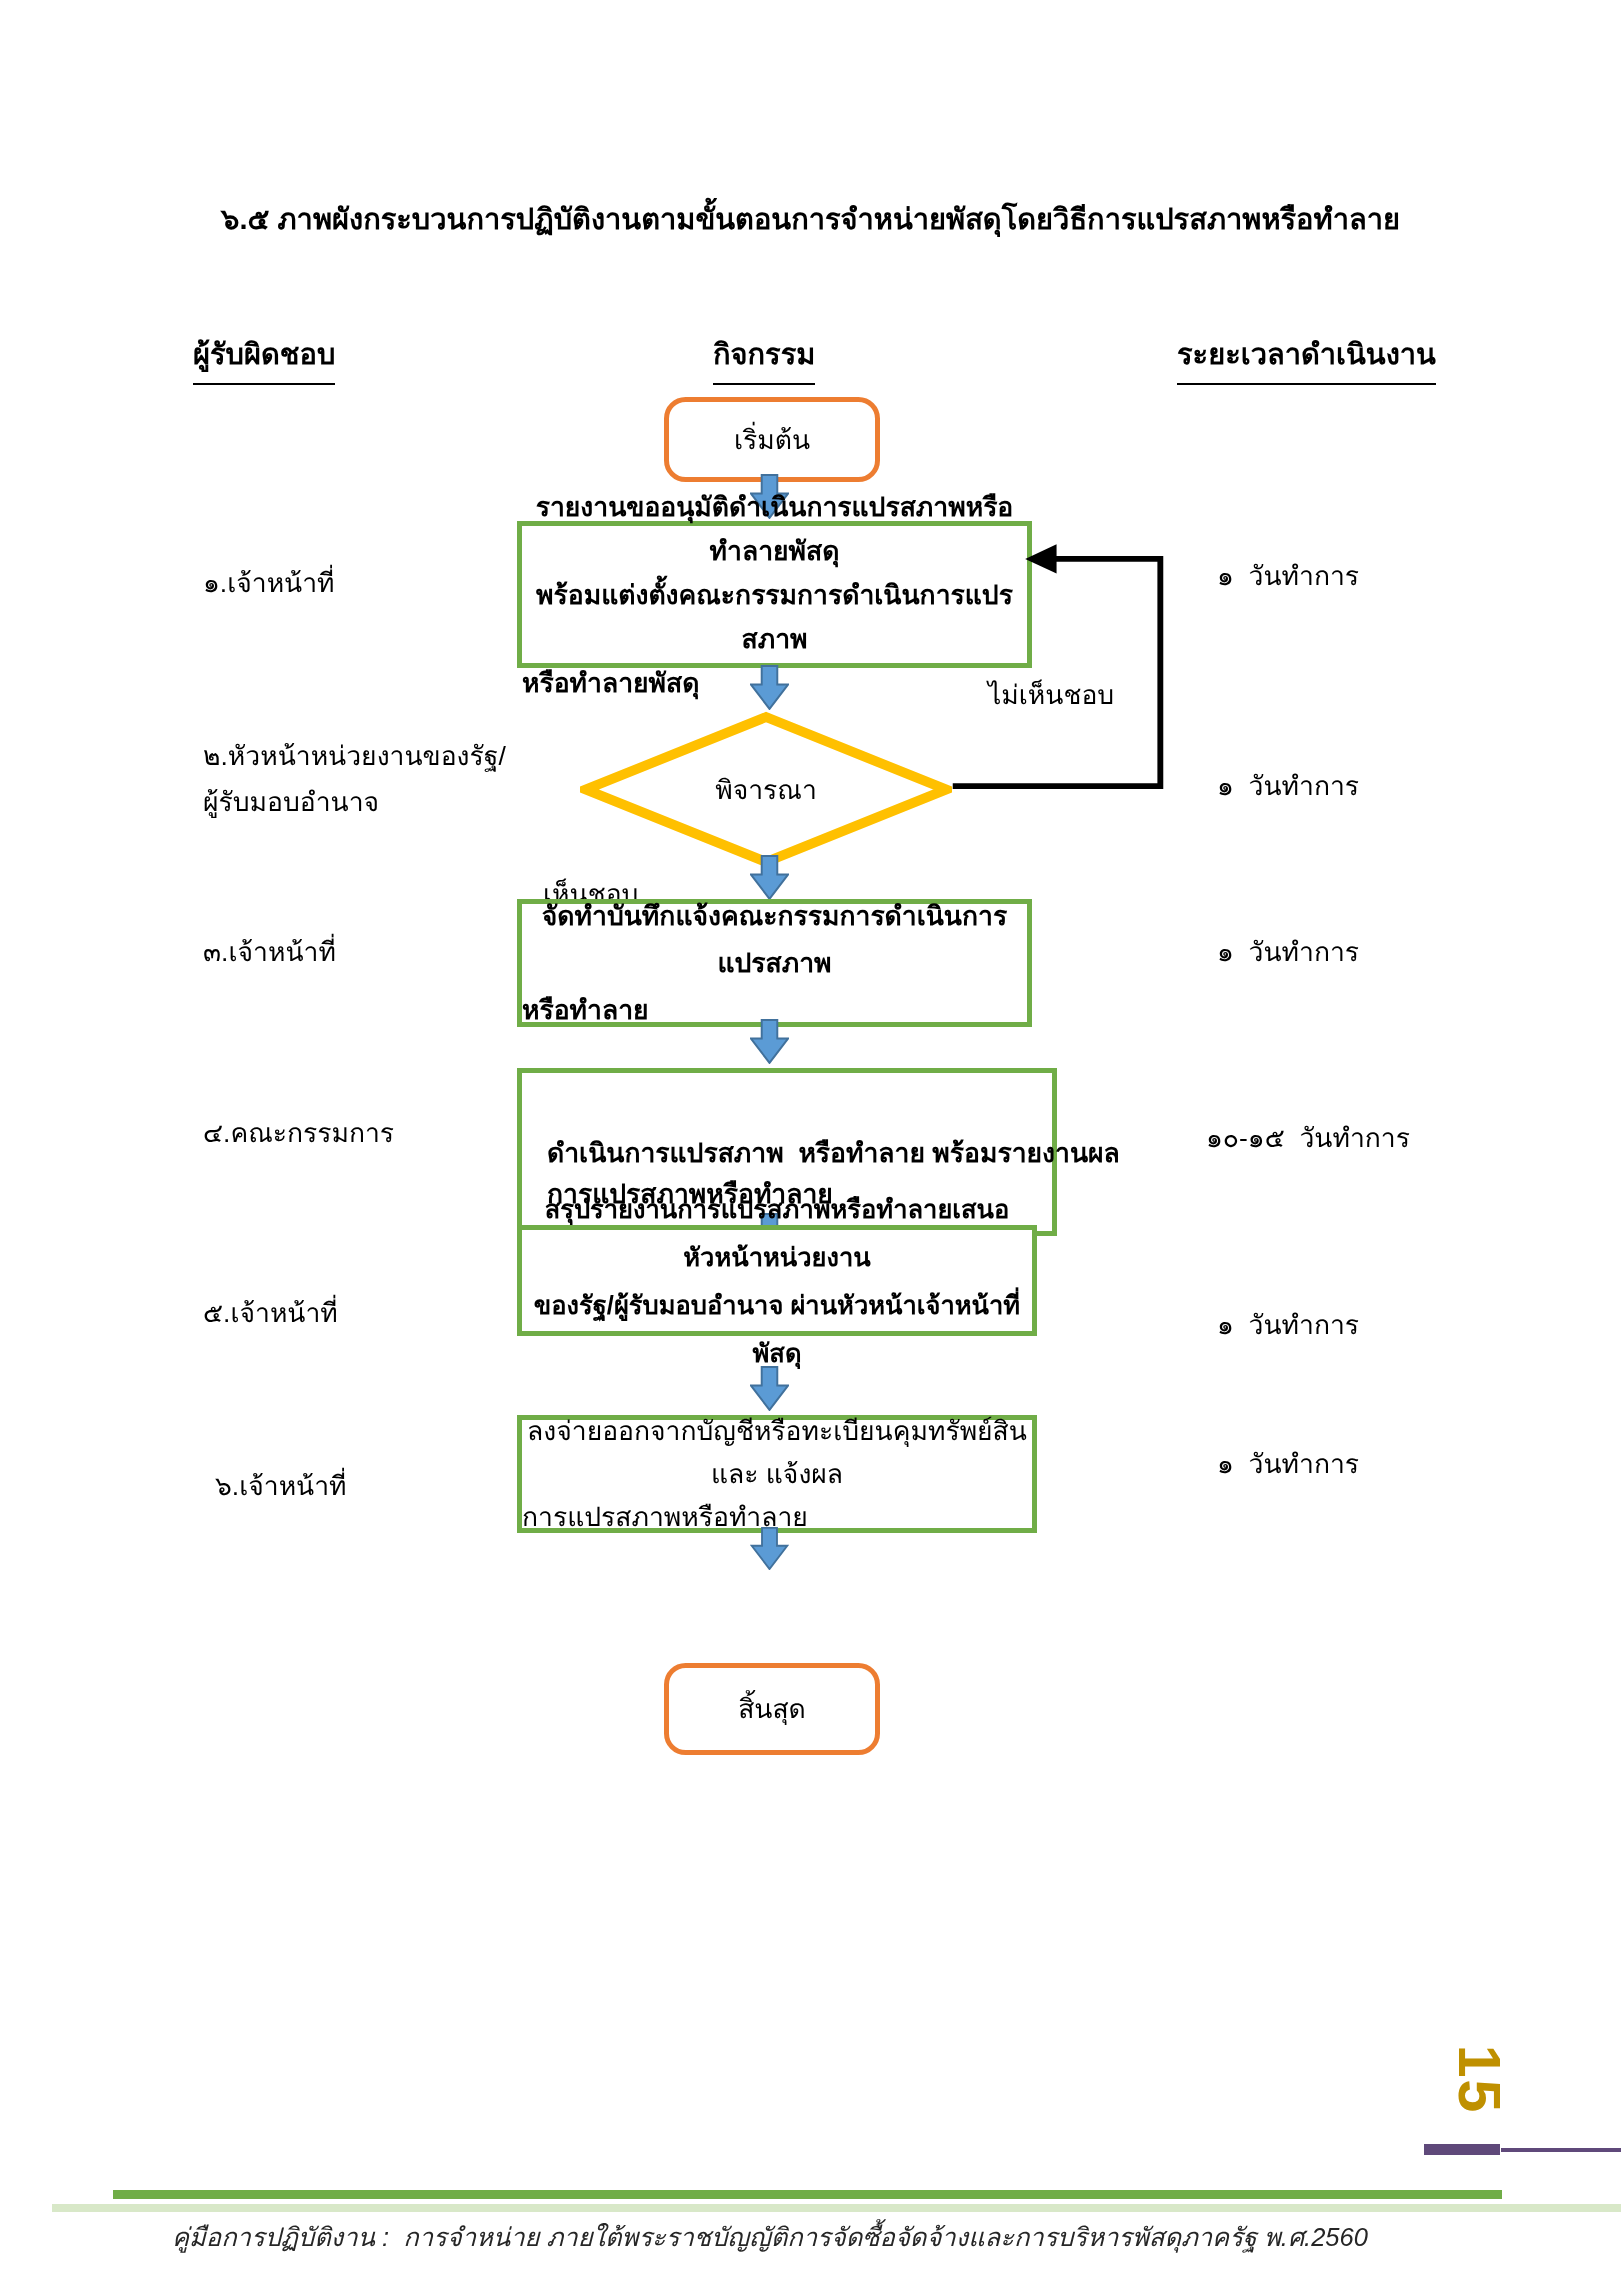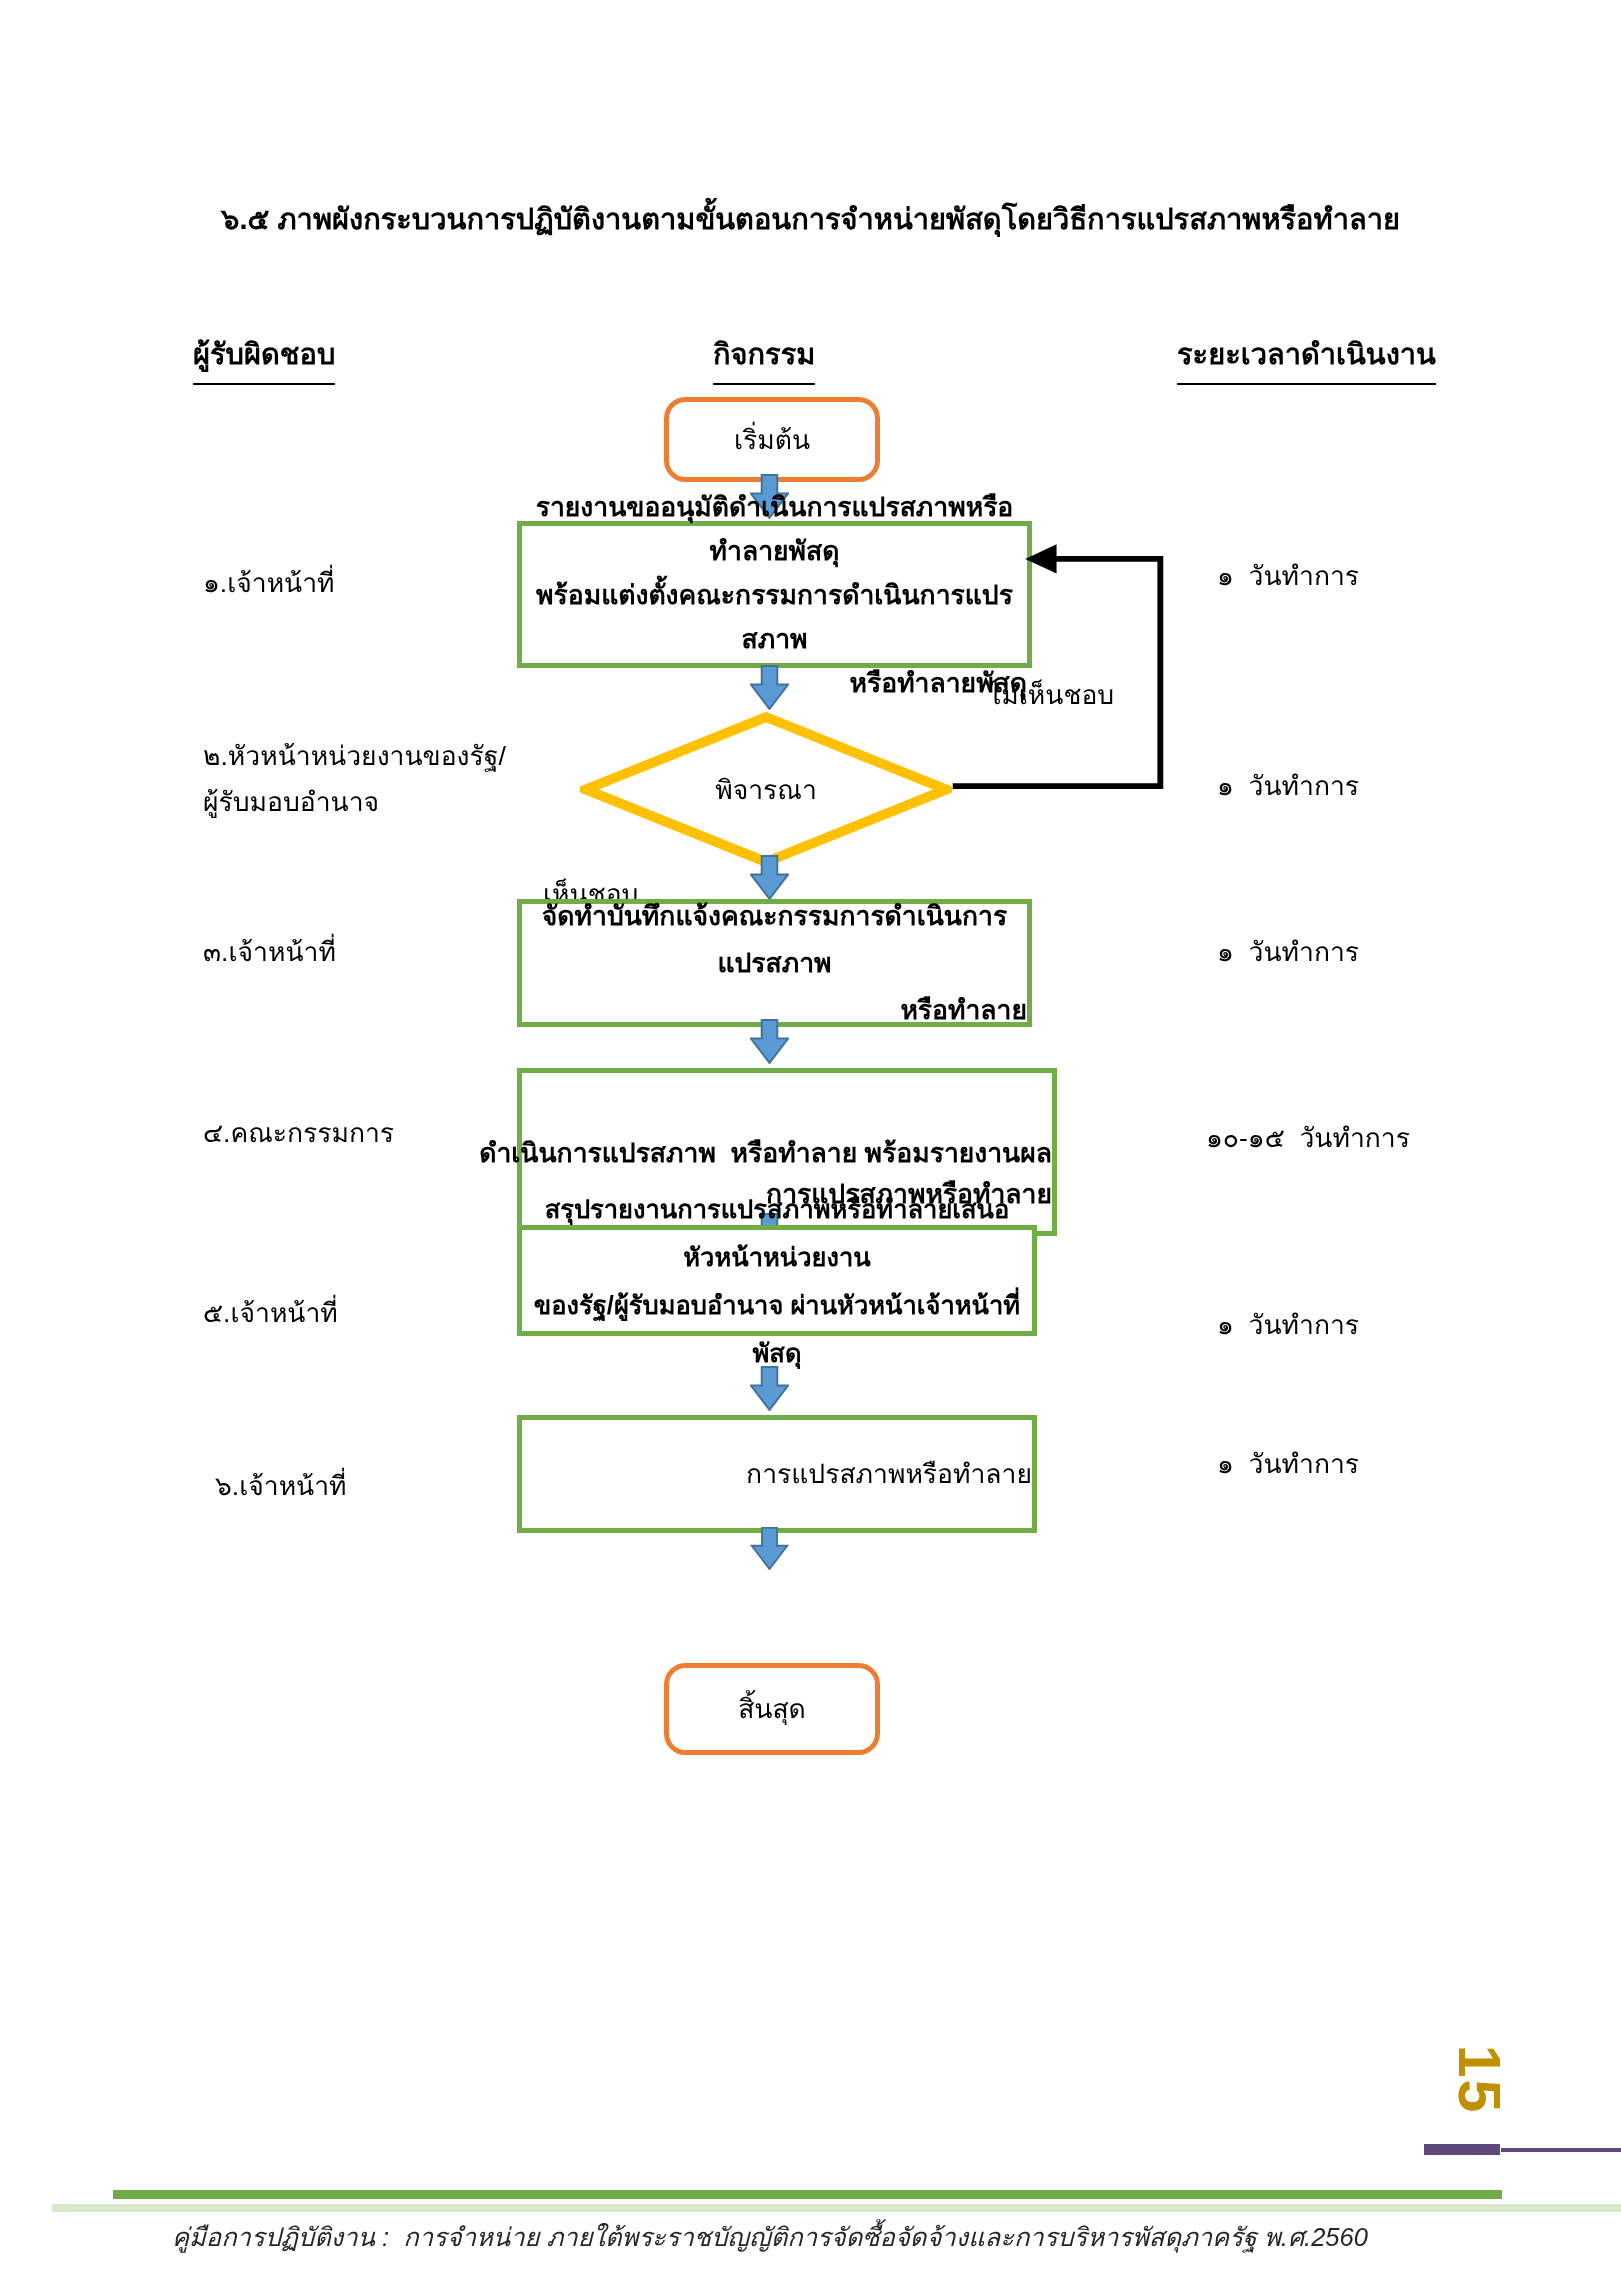--- a/index.html
+++ b/index.html
@@ -17,21 +17,21 @@
     border-bottom:2.9px solid #000;padding-bottom:6px;
   }
   .lane-label{position:absolute;font-size:26.5px;}
   .duration{position:absolute;font-size:26.5px;white-space:pre;}
   .terminal{
     position:absolute;border:5.9px solid #ED7D31;border-radius:21.6px;background:#fff;
     display:flex;align-items:center;justify-content:center;font-size:26.5px;
   }
   .process{
     position:absolute;border:5.9px solid #70AD47;background:#fff;
-    display:flex;flex-direction:column;align-items:flex-end;justify-content:center;
+    display:flex;flex-direction:column;align-items:flex-start;justify-content:center;
     text-align:center;font-size:26.5px;font-weight:bold;line-height:44px;
   }
   .process.low{justify-content:flex-end;padding-bottom:15.7px;line-height:41px;padding-left:25px;}
   .process.normalweight{font-weight:normal;line-height:43px;}
   .flow-note{position:absolute;font-size:26.5px;}
   .diamond-label{
     position:absolute;left:580px;top:711px;width:372px;height:157px;
     display:flex;align-items:center;justify-content:center;font-size:26.5px;
   }
   .pagenum{
@@ -127,20 +127,21 @@
   <div class="process" style="left:517px;top:1225px;width:510px;height:101px;font-size:25.5px;line-height:48px;">
     <div>สรุปรายงานการแปรสภาพหรือทำลายเสนอหัวหน้าหน่วยงาน</div>
     <div>ของรัฐ/ผู้รับมอบอำนาจ ผ่านหัวหน้าเจ้าหน้าที่พัสดุ</div>
   </div>
 
   <svg class="abs" style="left:750px;top:1366px;" width="39" height="45" viewBox="0 0 40 46">
     <polygon points="12,1 28,1 28,20 39,20 20,45 1,20 12,20" fill="#5B9BD5" stroke="#41719C" stroke-width="2"></polygon>
   </svg>
 
   <div class="process normalweight" style="left:517px;top:1415px;width:510px;height:108px;">
+    <div>ลงจ่ายออกจากบัญชีหรือทะเบียนคุมทรัพย์สินและ แจ้งผล</div>
     <div>การแปรสภาพหรือทำลาย</div>
   </div>
 
   <svg class="abs" style="left:750px;top:1527px;" width="39" height="43" viewBox="0 0 40 46">
     <polygon points="12,1 28,1 28,20 39,20 20,45 1,20 12,20" fill="#5B9BD5" stroke="#41719C" stroke-width="2"></polygon>
   </svg>
 
   <div class="terminal" style="left:664px;top:1623px;width:206px;height:82px;margin-top:40px;">
     <span>สิ้นสุด</span>
   </div>

